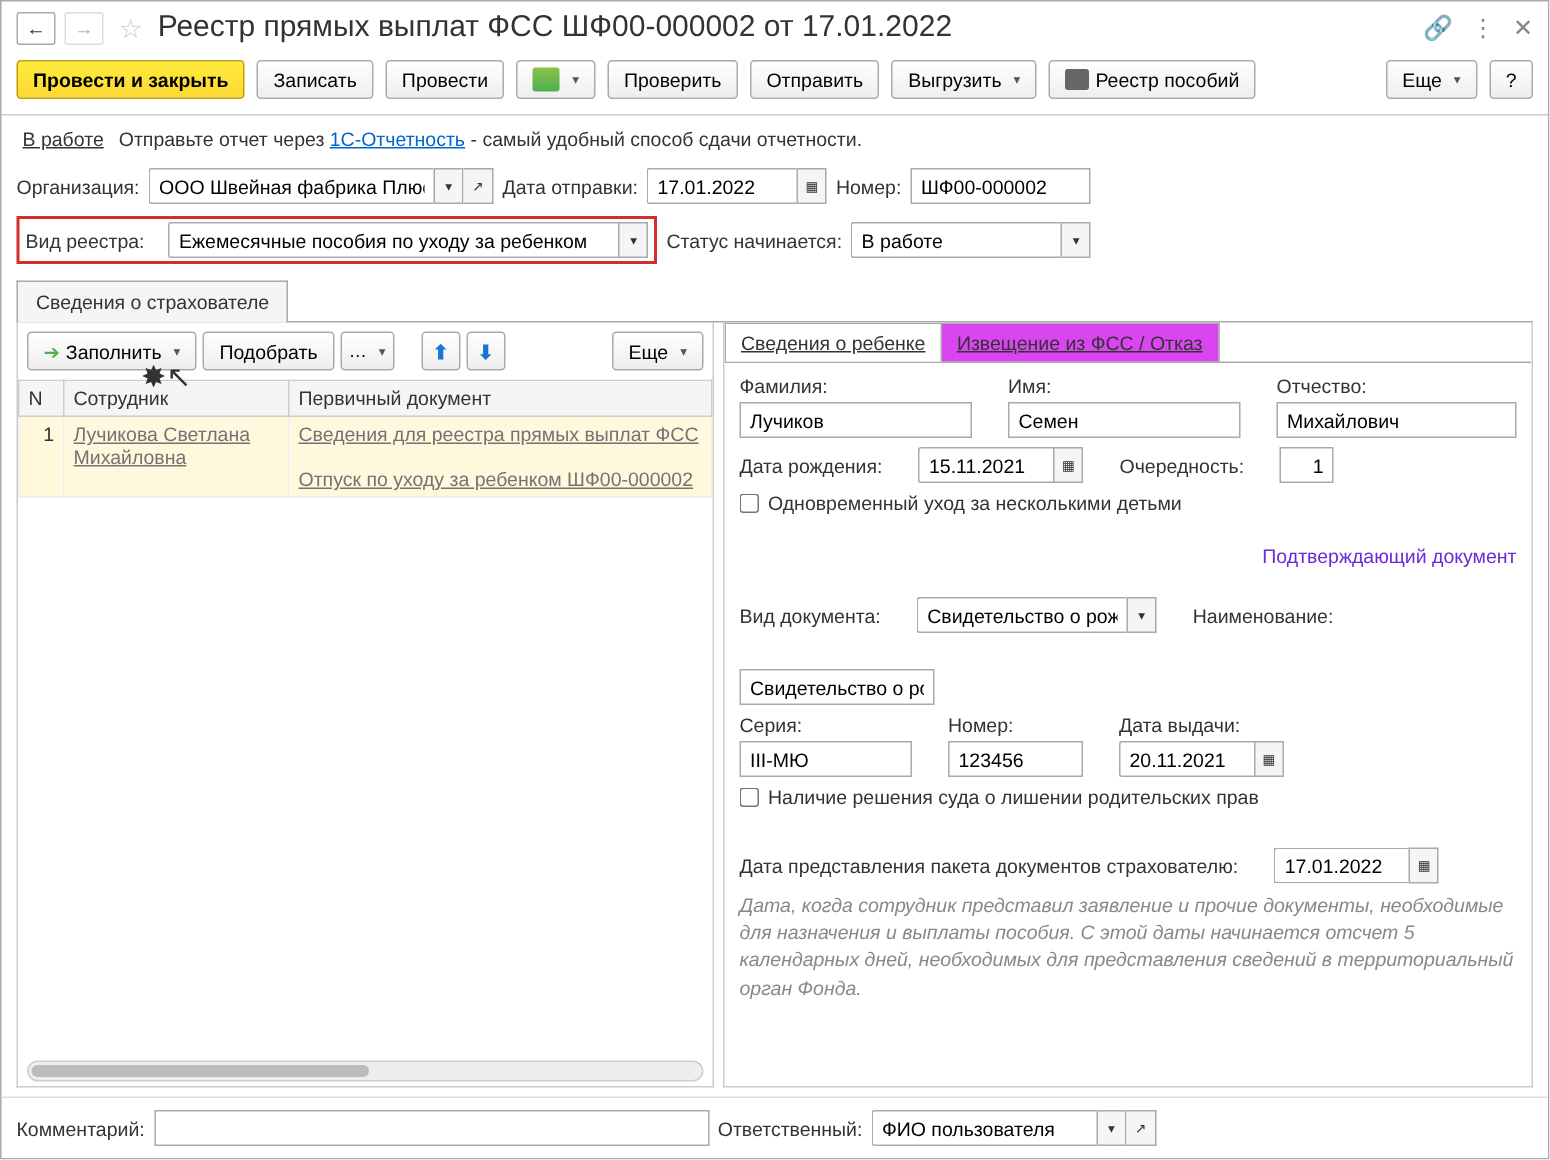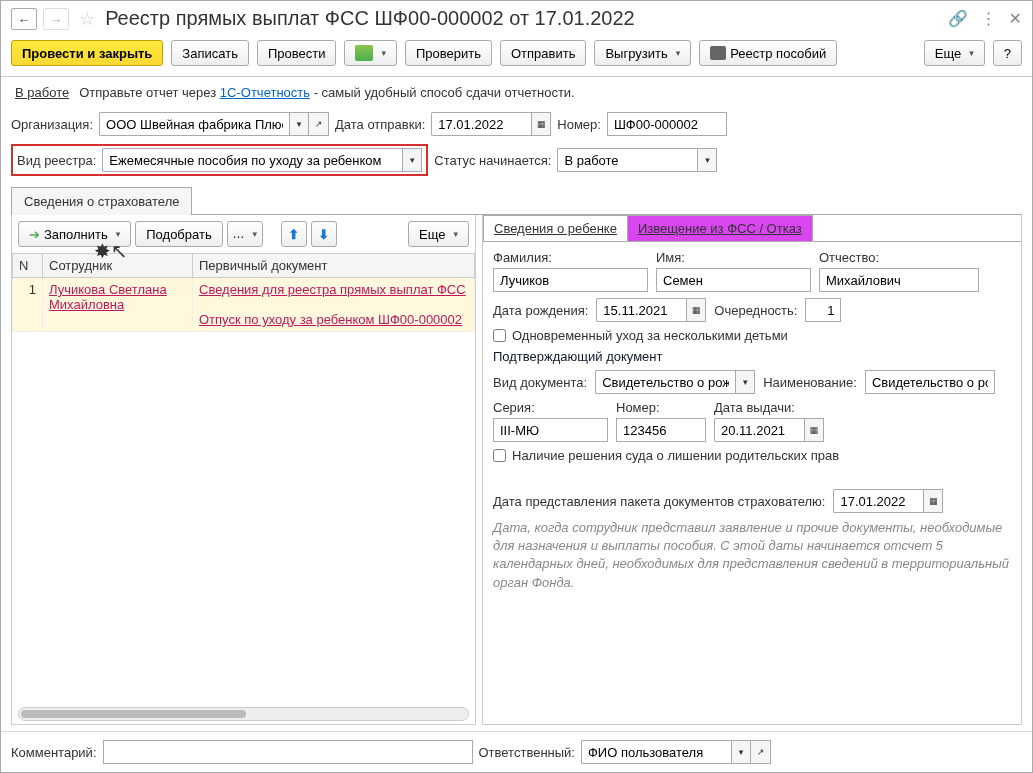--- a/index.html
+++ b/index.html
@@ -21,46 +21,46 @@
 .hint { padding: 8px 14px; display: flex; gap: 10px; align-items: center; }
 .hint-status { text-decoration: underline; }
 .hint-link { color: #0066cc; text-decoration: underline; cursor: pointer; }
 .row { display: flex; align-items: center; padding: 4px 10px; gap: 6px; flex-wrap: wrap; }
 .lbl { white-space: nowrap; }
 .inp { border: 1px solid #aaa; padding: 3px 6px; height: 24px; background: #fff; }
 .inp-combo { display: flex; }
 .inp-combo .inp { border-right: none; border-radius: 2px 0 0 2px; }
 .inp-btn { width: 20px; height: 24px; border: 1px solid #aaa; background: #f5f5f5; display: inline-flex; align-items: center; justify-content: center; font-size: 9px; cursor: pointer; }
 .inp-btn + .inp-btn { border-left: none; }
-.highlight-red { border: 2px solid #d32f2f; padding: 2px 4px; display: inline-flex; align-items: center; gap: 6px; }
+.highlight-red { border: 2px solid #d32f2f; padding: 2px 4px; display: inline-flex; align-items: center; gap: 16px; }
 .tabs { display: flex; border-bottom: 1px solid #aaa; margin: 6px 10px 0 10px; }
 .tab { padding: 6px 12px; border: 1px solid #aaa; background: #f5f5f5; cursor: pointer; margin-right: -1px; border-bottom: none; position: relative; top: 1px; }
 .tab.active { background: #fff; border-bottom: 1px solid #fff; }
 .content { display: flex; flex: 1; overflow: hidden; padding: 0 10px 6px 10px; gap: 6px; }
 .left-panel { width: 465px; display: flex; flex-direction: column; border: 1px solid #ccc; border-top: none; }
 .left-toolbar { display: flex; gap: 4px; padding: 6px; align-items: center; }
 .small-btn { border: 1px solid #aaa; background: linear-gradient(#fff,#eee); width: 26px; height: 26px; display: inline-flex; align-items: center; justify-content: center; cursor: pointer; border-radius: 3px; font-size: 12px; }
 .grid { flex: 1; overflow: auto; }
 .grid table { width: 100%; border-collapse: collapse; }
 .grid th { background: #f5f5f5; border: 1px solid #ccc; padding: 4px 6px; text-align: left; font-weight: normal; }
 .grid td { border: 1px solid #eee; padding: 4px 6px; vertical-align: top; background: #fff8dc; }
 .grid td.n { text-align: right; }
-.grid a { color: #be185d; text-decoration: underline; }
+.grid a { color: #737373; text-decoration: underline; }
 .cursor-overlay { position: absolute; pointer-events: none; font-size: 20px; }
 .right-panel { flex: 1; border: 1px solid #ccc; border-top: none; padding: 0; display: flex; flex-direction: column; overflow: hidden; }
 .subtabs { display: flex; border-bottom: 1px solid #aaa; text-decoration: underline; }
 .subtab { padding: 5px 10px; border: 1px solid #aaa; background: #d946ef; cursor: pointer; border-bottom: none; border-left: none; }
 .subtab:first-child { border-left: 1px solid #aaa; }
 .subtab.active { background: #fff; }
 .form { padding: 8px 10px; overflow: auto; flex: 1; }
-.form-row { display: flex; gap: 8px; margin-bottom: 6px; align-items: center; flex-wrap: wrap; }
+.form-row { display: flex; gap: 24px; margin-bottom: 6px; align-items: center; flex-wrap: wrap; }
 .form-col { display: flex; flex-direction: column; gap: 3px; }
 .form-col input { width: 100%; }
 .chk { display: flex; align-items: center; gap: 6px; }
-.section-title { color: #0f172a; margin: 6px 0; }
+.section-title { color: #6d28d9; margin: 20px 0; text-align: right; }
 .hint-italic { color: #888; font-style: italic; line-height: 1.4; margin-top: 6px; }
 .footer { display: flex; align-items: center; padding: 8px 10px; gap: 6px; border-top: 1px solid #ddd; }
 .scrollbar-h { height: 14px; background: #eee; margin: 0 6px 3px 6px; border: 1px solid #ccc; border-radius: 7px; position: relative; }
 .scrollbar-h::before { content: ""; position: absolute; left: 2px; top: 2px; width: 50%; height: 8px; background: #bbb; border-radius: 4px; }
 .arrow-blue { color: #1976d2; font-weight: bold; }
 .arrow-green { color: #4caf50; }
 </style>
 </head>
 <body>
 

